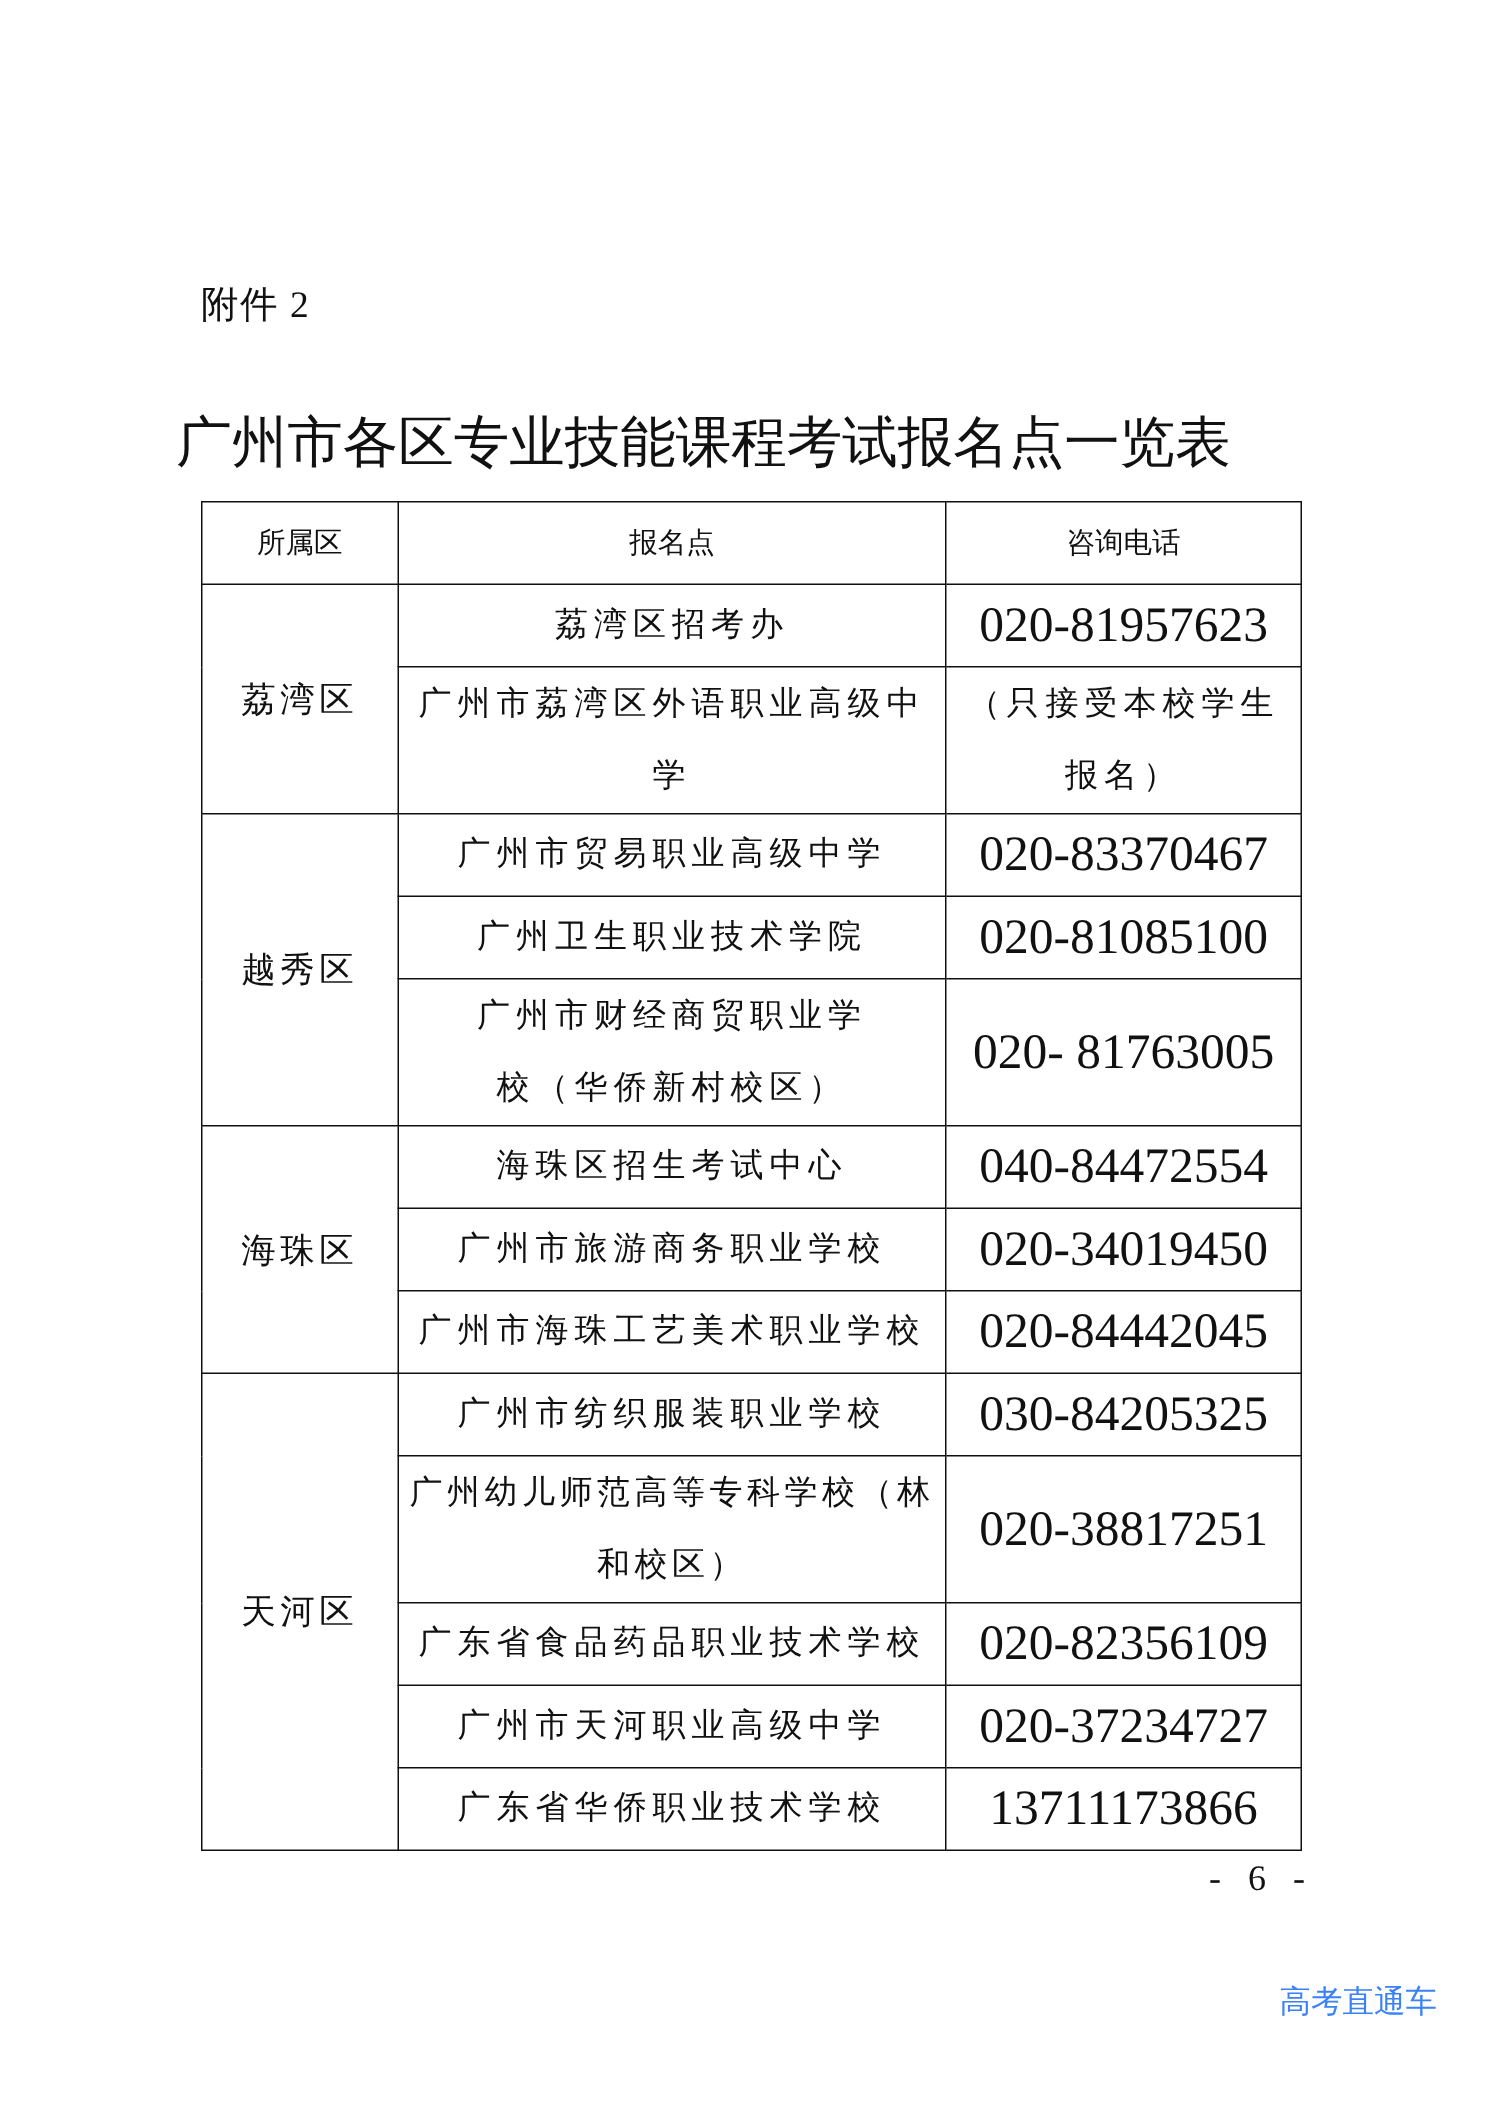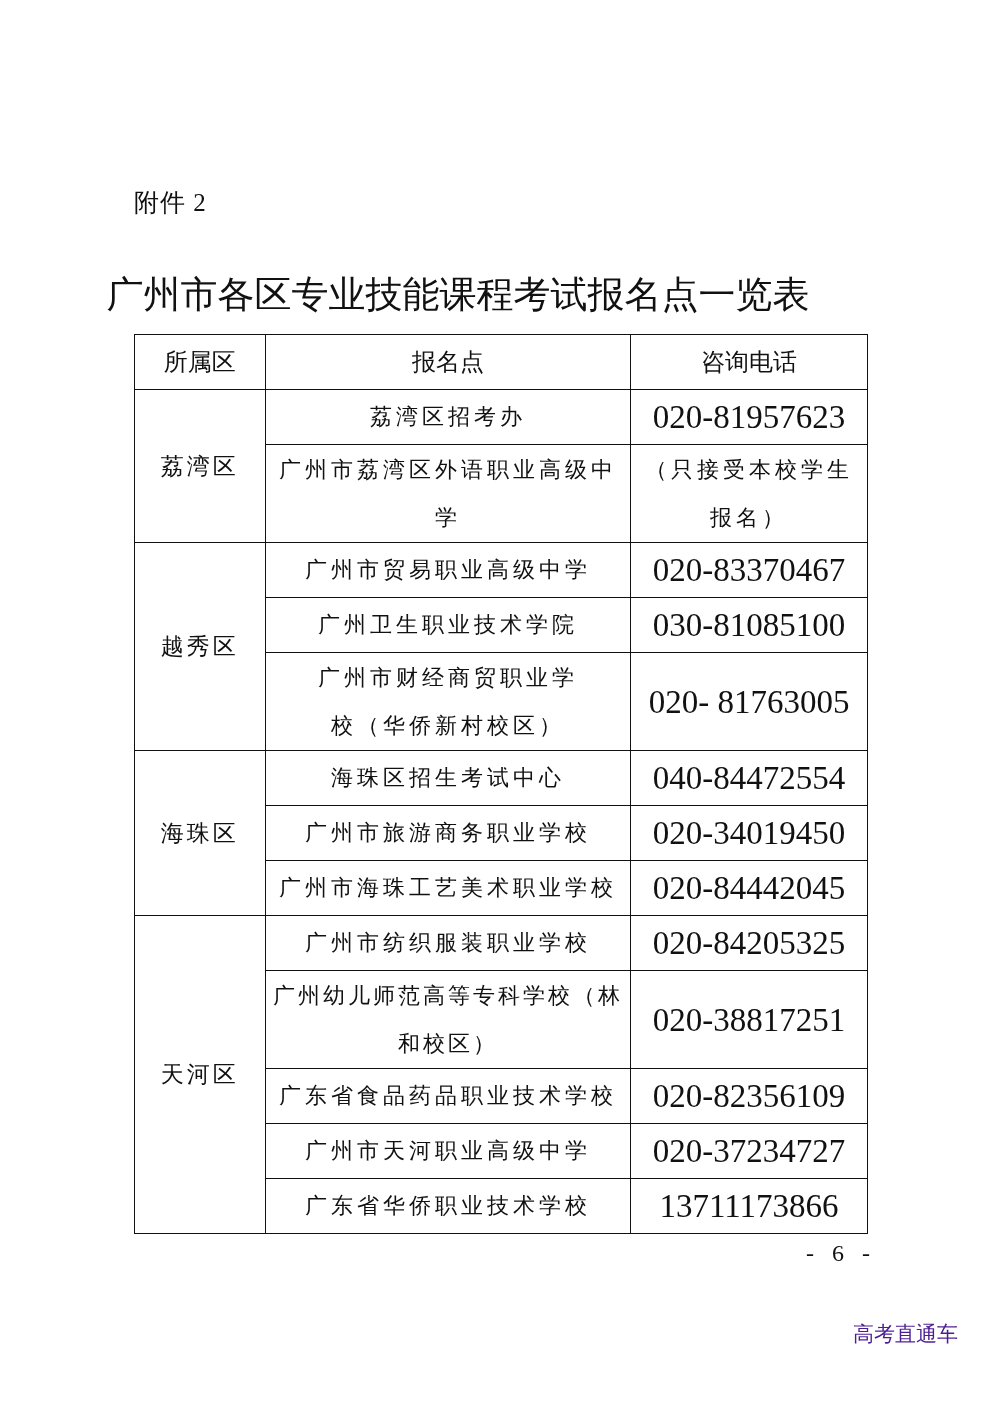--- a/index.html
+++ b/index.html
@@ -1,30 +1,30 @@
 <!DOCTYPE html>
 <html><head>
 <meta charset="utf-8">
 <style>
   html, body { margin: 0; padding: 0; background: #ffffff; }
   body { width: 992px; height: 1403px; position: relative; overflow: hidden; color: #111; }
   .attachment { position: absolute; left: 134px; top: 186px; font-family: "Liberation Serif", serif; font-size: 25px; letter-spacing: 1px; text-align: right; }
-  .title { position: absolute; left: 0; width: 916px; top: 270px; text-align: center; font-family: "DejaVu Sans", sans-serif; font-size: 37px; letter-spacing: 0px; }
+  .title { position: absolute; left: 11px; width: 916px; top: 270px; text-align: center; font-family: "DejaVu Sans", sans-serif; font-size: 37px; letter-spacing: 0px; }
   table.main { position: absolute; left: 134px; top: 334px; width: 734px; border-collapse: collapse; font-family: "DejaVu Serif", serif; }
   table.main td, table.main th { border: 1.5px solid #111; text-align: center; vertical-align: middle; padding: 0 2px; }
-  table.main th { height: 54px; font-family: "DejaVu Sans", sans-serif; font-weight: normal; font-size: 24px; }
+  table.main th { height: 54px; font-family: "DejaVu Sans", sans-serif; font-weight: normal; font-size: 19px; }
   col.c1 { width: 131px; } col.c2 { width: 366px; } col.c3 { width: 237px; }
   td.district { font-size: 23px; letter-spacing: 3px; }
   td.site { font-size: 22px; letter-spacing: 4px; line-height: 48px; }
   td.phone { font-family: "Liberation Serif", serif; font-size: 33px; line-height: 48px; }
   td.phone.note { font-family: "DejaVu Serif", serif; font-size: 22px; letter-spacing: 4px; }
   tr.r1 td { height: 54px; }
   tr.r2 td { height: 97px; }
   .pageno { position: absolute; left: 806px; top: 1240px; font-family: "Liberation Serif", serif; font-size: 24px; letter-spacing: 6px; }
-  .watermark { position: absolute; left: 853px; top: 1320px; font-family: "DejaVu Sans", sans-serif; font-size: 21px; color: #4c1d95; }
+  .watermark { position: absolute; left: 853px; top: 1320px; font-family: "DejaVu Sans", sans-serif; font-size: 21px; color: #3b82f6; }
 </style>
 </head>
 <body>
 
 <div class="attachment">附件 2</div>
 <div class="title">广州市各区专业技能课程考试报名点一览表</div>
 
 <table class="main">
   <colgroup>
       <col class="c1">
@@ -48,21 +48,21 @@
     <td class="phone note">（只接受本校学生报名）</td>
   </tr>
 
   <tr class="r1">
     <td class="district" rowspan="3">越秀区</td>
     <td class="site">广州市贸易职业高级中学</td>
     <td class="phone">020-83370467</td>
   </tr>
   <tr class="r1">
     <td class="site">广州卫生职业技术学院</td>
-    <td class="phone">030-81085100</td>
+    <td class="phone">020-81085100</td>
   </tr>
   <tr class="r2">
     <td class="site" style="padding:0 47px">广州市财经商贸职业学校（华侨新村校区）</td>
     <td class="phone">020- 81763005</td>
   </tr>
 
   <tr class="r1">
     <td class="district" rowspan="3">海珠区</td>
     <td class="site">海珠区招生考试中心</td>
     <td class="phone">040-84472554</td>
@@ -72,21 +72,21 @@
     <td class="phone">020-34019450</td>
   </tr>
   <tr class="r1">
     <td class="site">广州市海珠工艺美术职业学校</td>
     <td class="phone">020-84442045</td>
   </tr>
 
   <tr class="r1">
     <td class="district" rowspan="5">天河区</td>
     <td class="site">广州市纺织服装职业学校</td>
-    <td class="phone">020-84205325</td>
+    <td class="phone">030-84205325</td>
   </tr>
   <tr class="r2">
     <td class="site" style="letter-spacing:3px">广州幼儿师范高等专科学校（林和校区）</td>
     <td class="phone">020-38817251</td>
   </tr>
   <tr class="r1">
     <td class="site">广东省食品药品职业技术学校</td>
     <td class="phone">020-82356109</td>
   </tr>
   <tr class="r1">

